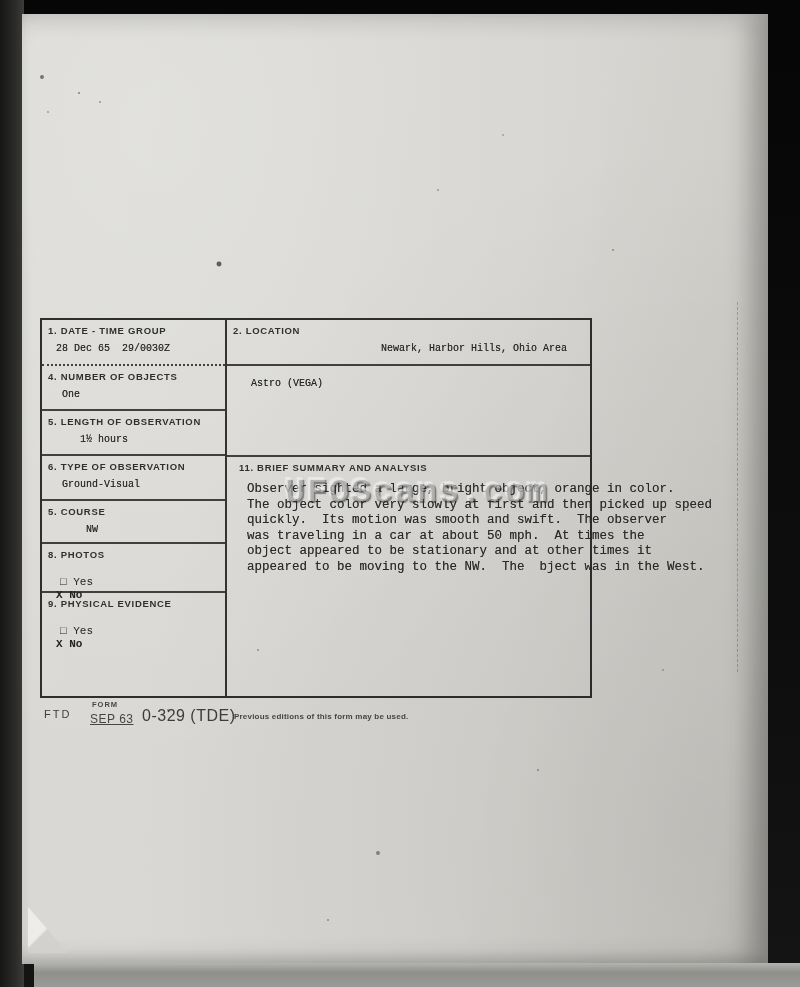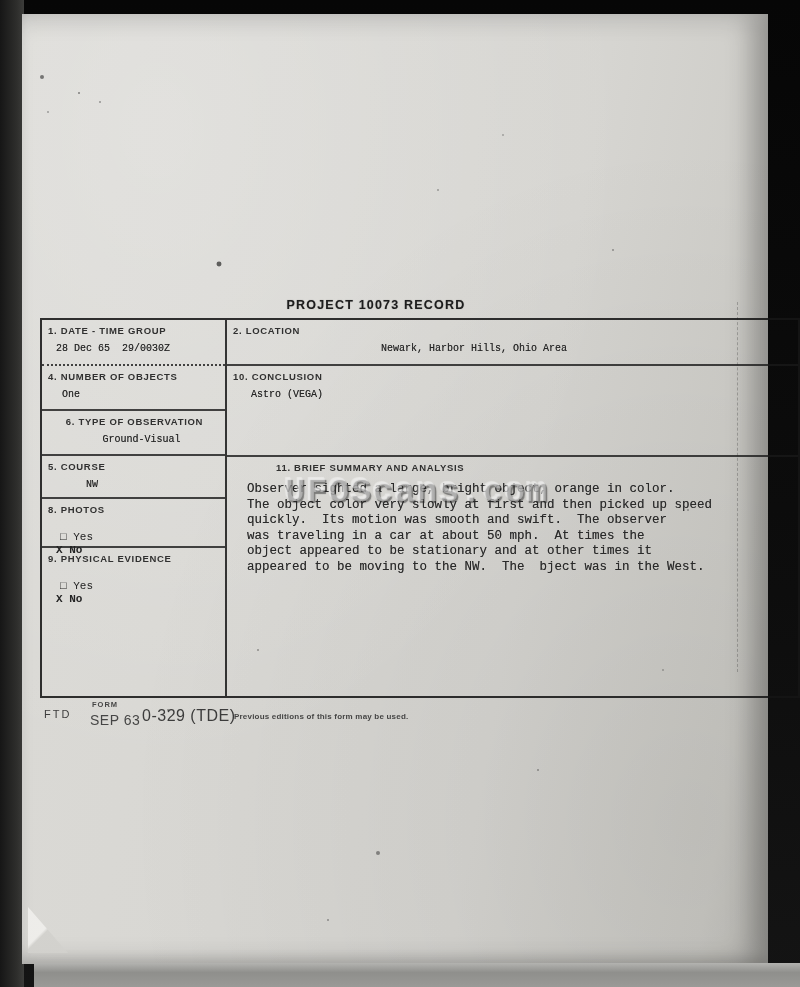--- a/index.html
+++ b/index.html
@@ -35,21 +35,21 @@
     clip-path:polygon(0 0,100% 100%,0 100%);opacity:.9;}
   .fold-line{position:absolute;left:715px;top:288px;height:370px;width:0;
     border-left:1px dashed rgba(40,40,40,0.28);}
 
   .doc-title{
     position:absolute;left:18px;top:284px;width:672px;text-align:center;
     font-family:"Liberation Sans",sans-serif;font-weight:bold;font-size:12.5px;
     letter-spacing:1.2px;color:#1d1d1d;text-shadow:0 0 1px rgba(30,30,30,.4);
   }
   .record-table{
-    position:absolute;left:18px;top:304px;width:760px;height:380px;
+    position:absolute;left:18px;top:304px;width:552px;height:380px;
     border:2.5px solid rgba(22,22,22,0.88);box-sizing:border-box;
   }
   .col-left{position:absolute;left:0;top:0;width:185px;height:100%;
     border-right:2px solid rgba(22,22,22,0.85);box-sizing:border-box;}
   .col-right{position:absolute;left:185px;top:0;right:0;height:100%;}
   .cell{position:relative;box-sizing:border-box;padding:5px 4px 0 6px;}
   .b-solid{border-bottom:2px solid rgba(25,25,25,0.8);}
   .b-dotted{border-bottom:2px dotted rgba(25,25,25,0.8);}
   .b-dashed{border-bottom:2px dashed rgba(25,25,25,0.75);}
   .lbl{
@@ -76,47 +76,50 @@
     position:absolute;left:262px;top:458px;width:360px;
     font-family:Liberation Mono, monospace;font-weight:bold;font-size:35px;
     letter-spacing:1px;color:rgba(235,235,235,0.42);
     text-shadow:1.5px 1.5px 1px rgba(35,35,35,0.5),-1px -1px 1px rgba(255,255,255,0.45);
     pointer-events:none;
   }
   .form-footer{position:absolute;left:20px;top:686px;width:500px;height:34px;
     color:#2c2c2c;}
   .f-form{position:absolute;left:50px;top:0;font-size:7.5px;font-weight:bold;letter-spacing:1px;opacity:.85;}
   .f-ftd{position:absolute;left:2px;top:8px;font-size:11px;letter-spacing:2px;opacity:.9;}
-  .f-sep{position:absolute;left:48px;top:12px;font-size:14px;letter-spacing:.5px;opacity:.85;}
+  .f-sep{position:absolute;left:48px;top:12px;font-size:12px;letter-spacing:.5px;opacity:.85;text-decoration:underline;}
   .f-num{position:absolute;left:100px;top:7px;font-size:16px;letter-spacing:.5px;opacity:.9;}
   .f-note{position:absolute;left:192px;top:12px;font-size:8px;font-weight:bold;letter-spacing:.2px;opacity:.85;}
 </style>
 </head>
 <body>
 
 <div class="frame">
   <div class="left-strip"></div>
   <div class="paper">
     <div class="specks"></div>
     <div class="fold-line"></div>
 
-    <div class="doc-title">PROJECT 10073 RECORD</div>
 
     <div class="record-table">
 
       <div class="col-left">
         <div class="cell b-dotted" style="height:46px;">
           <div class="lbl">1. DATE - TIME GROUP</div>
           <div class="val" style="padding-left:8px;">28 Dec 65  29/0030Z</div>
         </div>
         <div class="cell b-solid" style="height:45px;">
           <div class="lbl">4. NUMBER OF OBJECTS</div>
           <div class="val" style="padding-left:14px;">One</div>
         </div>
-        <div class="cell b-solid" style="height:45px;text-align:center;">
+        <div class="cell b-solid" style="height:45px;">
+          <div class="lbl">5. LENGTH OF OBSERVATION</div>
+          <div class="val" style="padding-left:32px;">1½ hours</div>
+        </div>
+        <div class="cell b-solid" style="height:45px;">
           <div class="lbl">6. TYPE OF OBSERVATION</div>
           <div class="val" style="padding-left:14px;">Ground-Visual</div>
         </div>
         <div class="cell b-solid" style="height:43px;">
           <div class="lbl">5. COURSE</div>
           <div class="val" style="padding-left:38px;">NW</div>
         </div>
         <div class="cell b-solid" style="height:49px;">
           <div class="lbl">8. PHOTOS</div>
           <div class="chk-line chk-yes" style="padding-left:12px;"><span>□</span> <span>Yes</span></div>
@@ -128,25 +131,24 @@
           <div class="chk-line chk-no" style="padding-left:8px;"><span>X</span> <span>No</span></div>
         </div>
       </div>
 
       <div class="col-right">
         <div class="cell b-solid" style="height:46px;">
           <div class="lbl">2. LOCATION</div>
           <div class="val" style="padding-left:148px;">Newark, Harbor Hills, Ohio Area</div>
         </div>
         <div class="cell b-solid" style="height:91px;">
-          <div class="lbl">10. CONCLUSION</div>
           <div class="val" style="padding-left:18px;">Astro (VEGA)</div>
         </div>
         <div class="cell" style="height:243px;">
-          <div class="lbl" style="padding-left:6px;margin-left:37px;">11. BRIEF SUMMARY AND ANALYSIS</div>
+          <div class="lbl" style="padding-left:6px;">11. BRIEF SUMMARY AND ANALYSIS</div>
           <div class="summary-text"><span>Observer sighted a large, bright object, orange in color.</span>
 <span>The object color very slowly at first and then picked up speed</span>
 <span>quickly.  Its motion was smooth and swift.  The observer</span>
 <span>was traveling in a car at about 50 mph.  At times the</span>
 <span>object appeared to be stationary and at other times it</span>
 <span>appeared to be moving to the NW.  The  bject was in the West.</span></div>
         </div>
       </div>
     </div>
 

